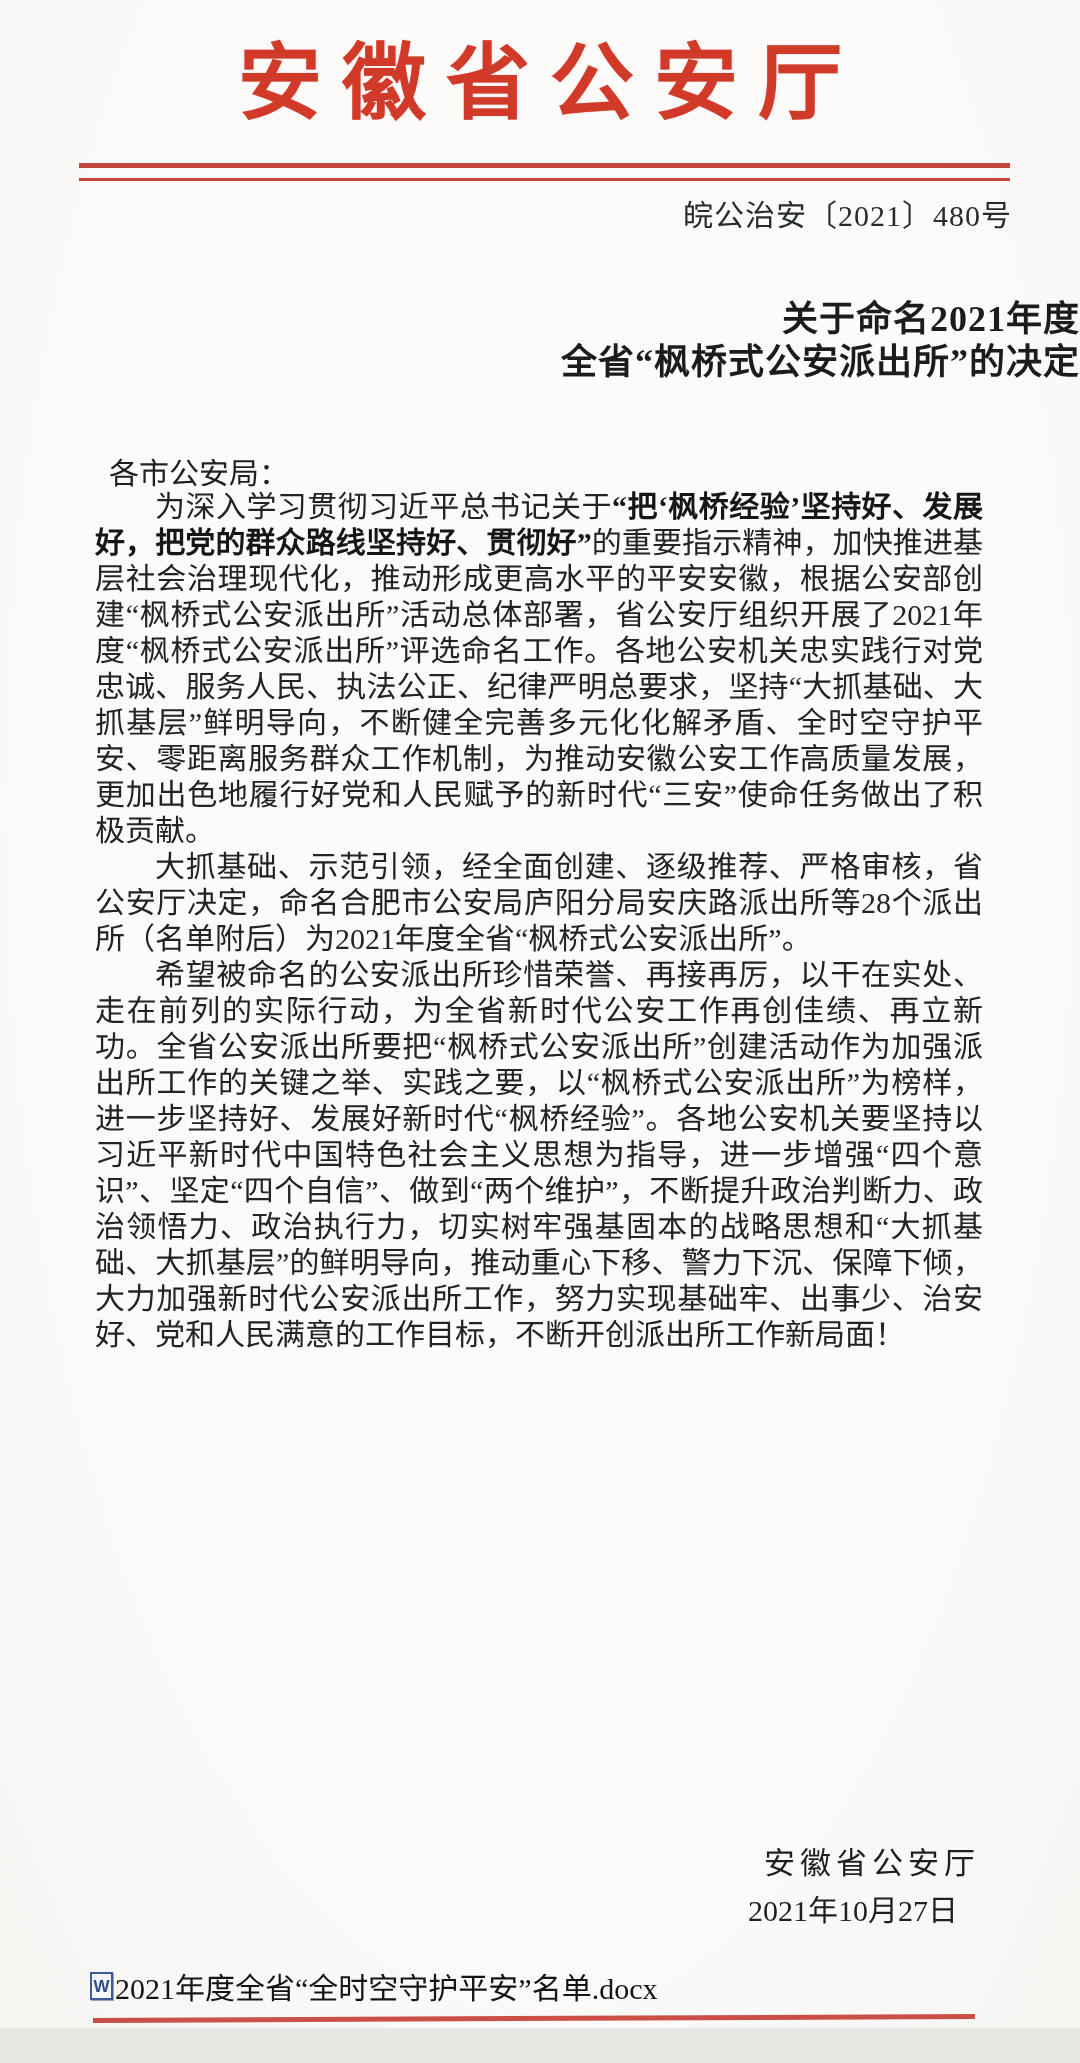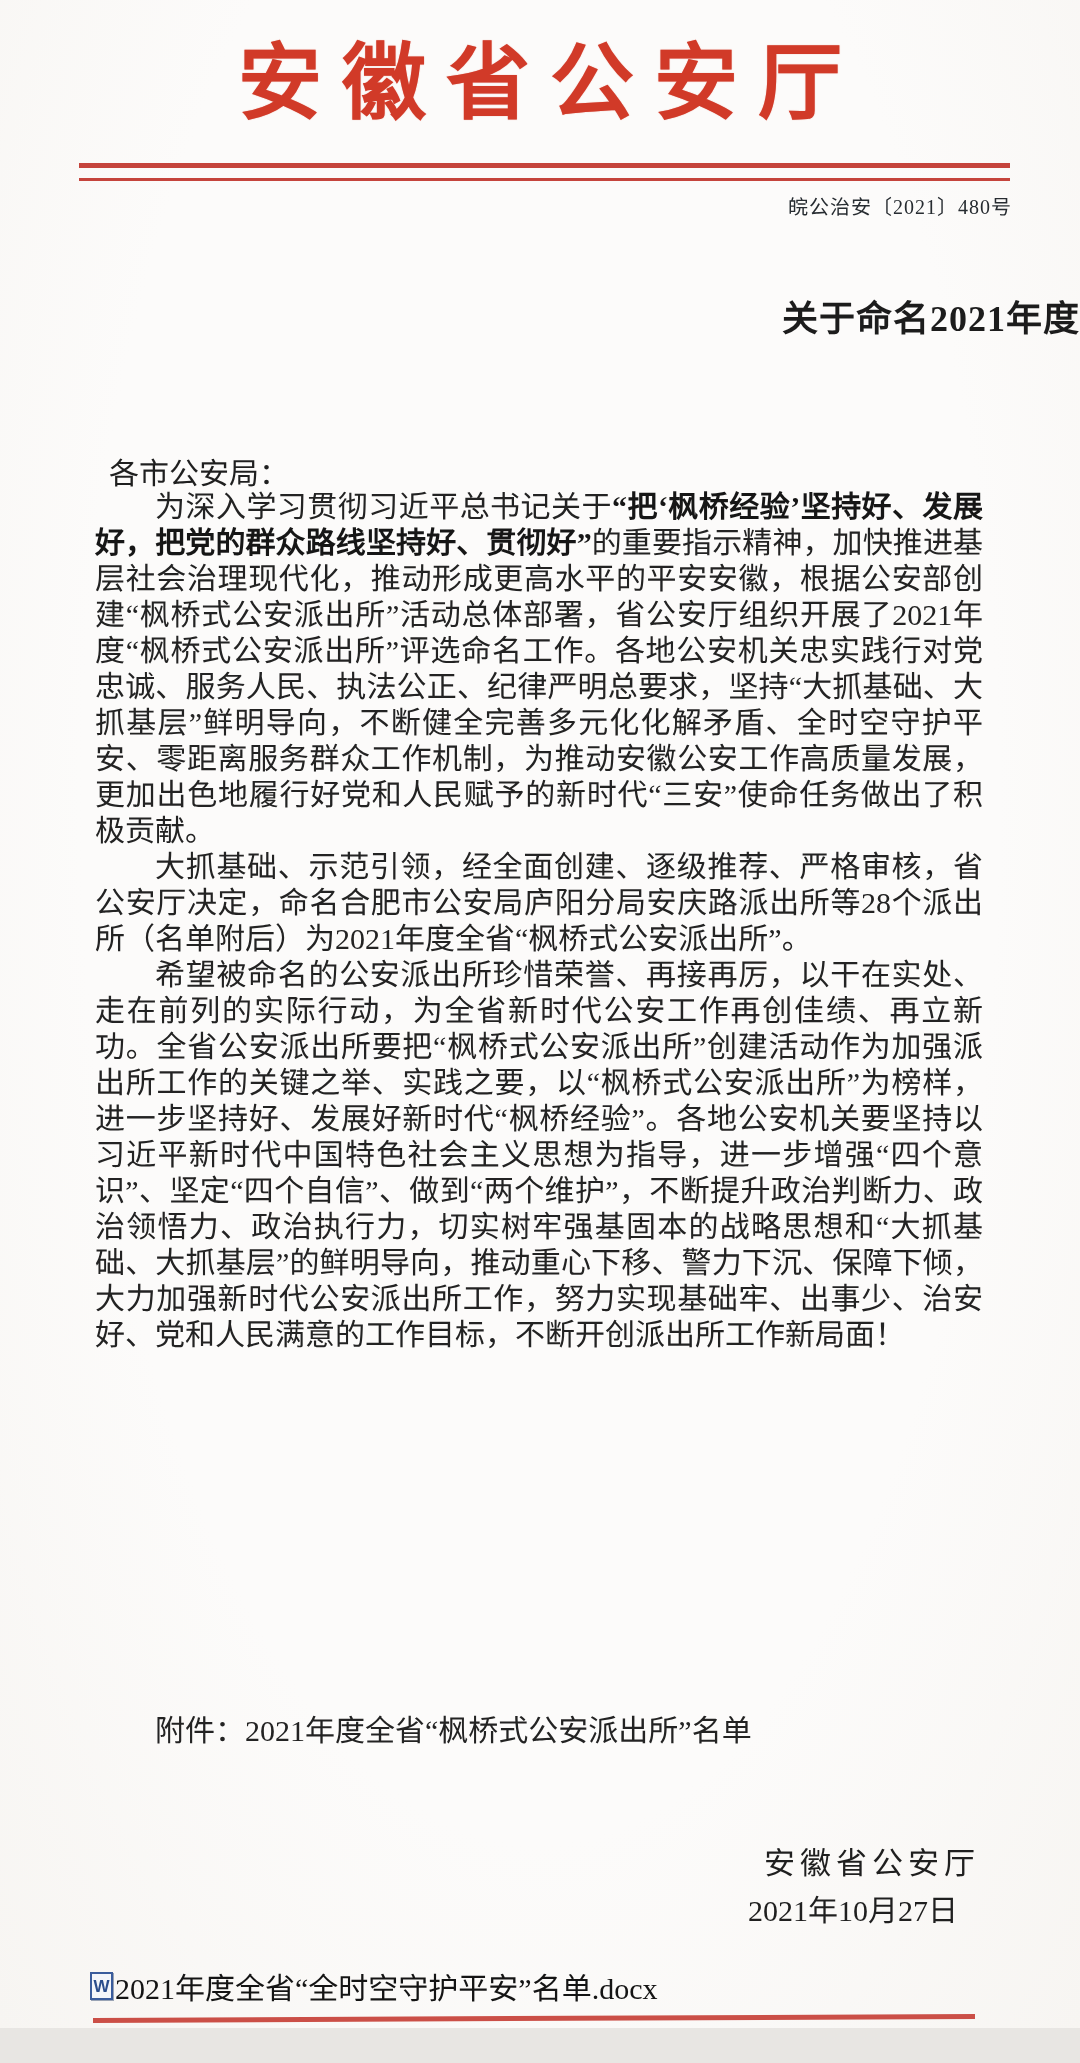--- a/index.html
+++ b/index.html
@@ -39,21 +39,21 @@
   .rule { position: absolute; background: #c5443c; }
   .rule-top-1 { top: 163px; left: 79px; width: 931px; height: 5px; }
   .rule-top-2 { top: 178px; left: 79px; width: 931px; height: 3px; }
   .rule-bottom-1 { top: 2016px; left: 93px; width: 882px; height: 5px; background: #cb4f47; transform: rotate(-0.25deg); }
   .rule-bottom-2 { top: 2032px; left: 93px; width: 882px; height: 3px; background: #cb4f47; transform: rotate(-0.25deg); }
 
   .doc-number {
     position: absolute;
     top: 191px;
     right: 68px;
-    font-size: 20px;
+    font-size: 30px;
     color: #272c31;
     letter-spacing: 1px;
     white-space: nowrap;
   }
 
   
   .doc-title {
     position: absolute;
     top: 298px;
     left: 0;
@@ -158,31 +158,31 @@
 
   <div class="agency-name">安徽省公安厅</div>
 
   <div class="rule rule-top-1"></div>
   <div class="rule rule-top-2"></div>
 
   <div class="doc-number">皖公治安〔2021〕480号</div>
 
   <div class="doc-title">
     <div>关于命名2021年度</div>
+    <div>全省“枫桥式公安派出所”的决定</div>
   </div>
 
   <div class="salutation">各市公安局：</div>
 
   <div class="body-text">
     <p><span>为深入学习贯彻习近平总书记关于</span><strong>“把‘枫桥经验’坚持好、发展好，把党的群众路线坚持好、贯彻好”</strong><span>的重要指示精神，加快推进基层社会治理现代化，推动形成更高水平的平安安徽，根据公安部创建“枫桥式公安派出所”活动总体部署，省公安厅组织开展了2021年度“枫桥式公安派出所”评选命名工作。各地公安机关忠实践行对党忠诚、服务人民、执法公正、纪律严明总要求，坚持“大抓基础、大抓基层”鲜明导向，不断健全完善多元化化解矛盾、全时空守护平安、零距离服务群众工作机制，为推动安徽公安工作高质量发展，更加出色地履行好党和人民赋予的新时代“三安”使命任务做出了积极贡献。</span></p>
     <p>大抓基础、示范引领，经全面创建、逐级推荐、严格审核，省公安厅决定，命名合肥市公安局庐阳分局安庆路派出所等28个派出所（名单附后）为2021年度全省“枫桥式公安派出所”。</p>
     <p>希望被命名的公安派出所珍惜荣誉、再接再厉，以干在实处、走在前列的实际行动，为全省新时代公安工作再创佳绩、再立新功。全省公安派出所要把“枫桥式公安派出所”创建活动作为加强派出所工作的关键之举、实践之要，以“枫桥式公安派出所”为榜样，进一步坚持好、发展好新时代“枫桥经验”。各地公安机关要坚持以习近平新时代中国特色社会主义思想为指导，进一步增强“四个意识”、坚定“四个自信”、做到“两个维护”，不断提升政治判断力、政治领悟力、政治执行力，切实树牢强基固本的战略思想和“大抓基础、大抓基层”的鲜明导向，推动重心下移、警力下沉、保障下倾，大力加强新时代公安派出所工作，努力实现基础牢、出事少、治安好、党和人民满意的工作目标，不断开创派出所工作新局面！</p>
   </div>
 
-  <div class="attachment-note">附件：2021年度全省“枫桥式公安派出所”名单</div>
 
   <div class="issuer">安徽省公安厅</div>
   <div class="sig-date">2021年10月27日</div>
 
   <div class="file-link">
     <span class="word-icon">W</span>
     <span>2021年度全省“全时空守护平安”名单.docx</span>
   </div>
 
   <div class="rule rule-bottom-1"></div>

